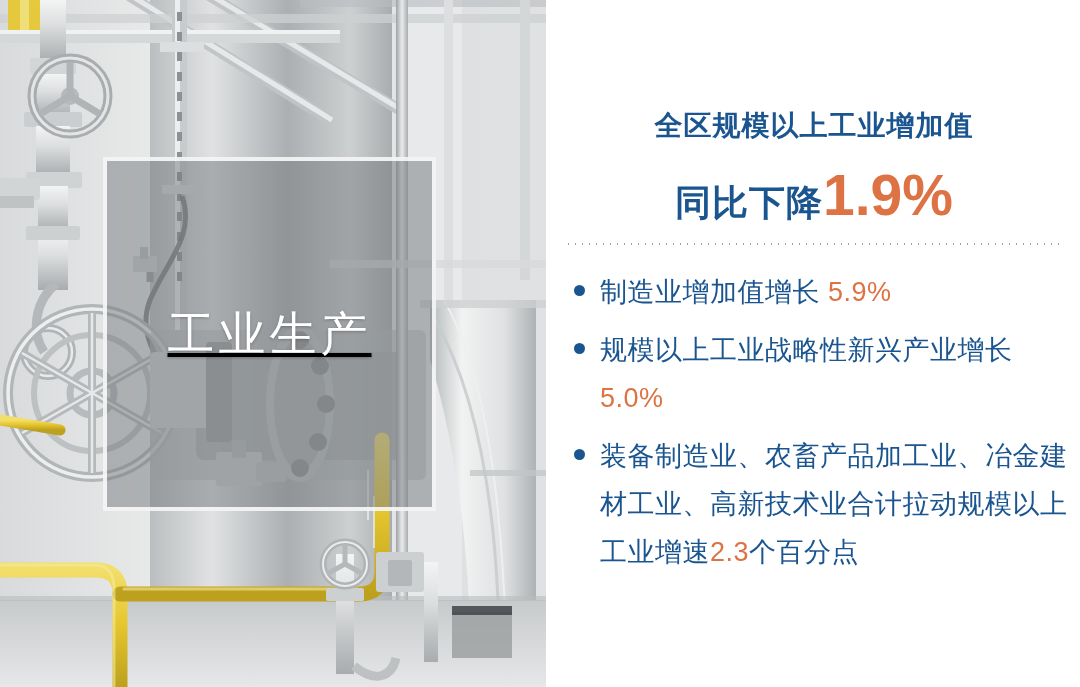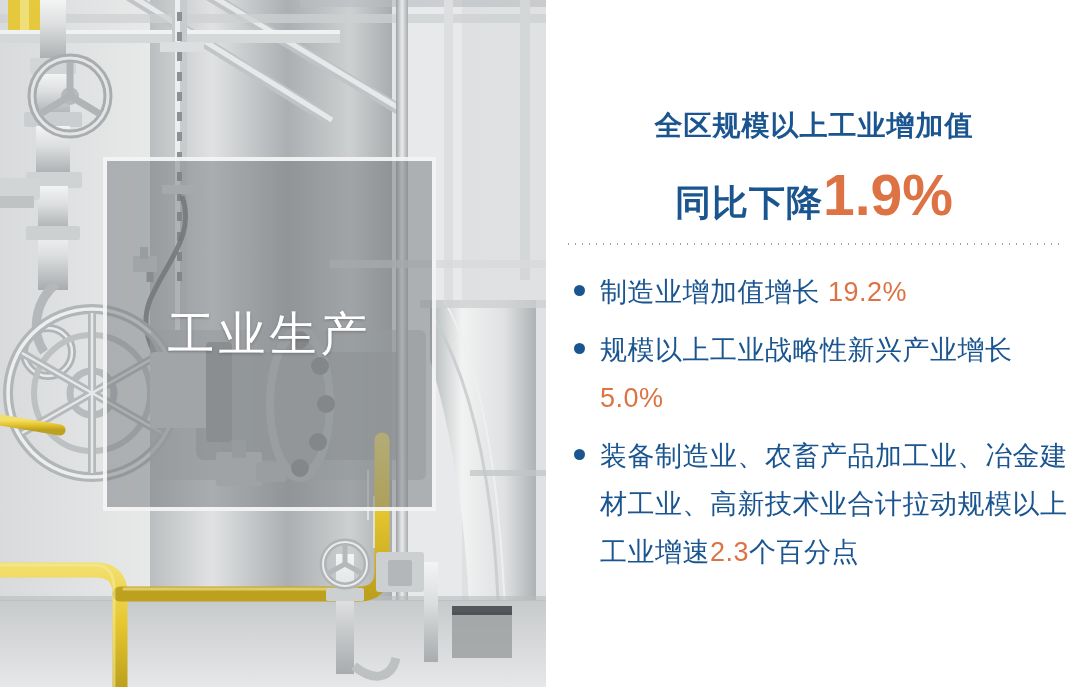--- a/index.html
+++ b/index.html
@@ -18,21 +18,21 @@
   }
   .photo svg{display:block;width:546px;height:687px;}
 
   
   .caption-box{
     position:absolute;left:103px;top:157px;width:333px;height:354px;
     border:4px solid rgba(255,255,255,0.85);
     background:rgba(120,124,128,0.52);
     box-sizing:border-box;
     display:flex;flex-direction:row;
-    align-items:center;justify-content:center;
+    align-items:center;justify-content:center;text-decoration:underline;
   }
   .caption-line{
     color:#ffffff;
     font-size:47px;
     line-height:62px;
     letter-spacing:4px;
     font-weight:400;
     text-shadow:0 1px 3px rgba(0,0,0,0.25);
     white-space:nowrap;
   }
@@ -337,21 +337,21 @@
       <div class="head-l2">
         <span class="cn">同比下降</span><span class="num">1.9%</span>
       </div>
     </div>
 
     <div class="divider"></div>
 
     <div class="bullets" id="bullet-list">
         <div class="bullet">
           <span class="dot"></span>
-          <div class="btext"><span>制造业增加值增长 </span><span class="hl">19.2%</span></div>
+          <div class="btext"><span>制造业增加值增长 </span><span class="hl">5.9%</span></div>
         </div>
         <div class="bullet">
           <span class="dot"></span>
           <div class="btext"><span>规模以上工业战略性新兴产业增长 </span><span class="hl">5.0%</span></div>
         </div>
         <div class="bullet">
           <span class="dot"></span>
           <div class="btext"><span>装备制造业、农畜产品加工业、冶金建材工业、高新技术业合计拉动规模以上工业增速</span><span class="hl">2.3</span><span>个百分点</span></div>
         </div>
       </div>

